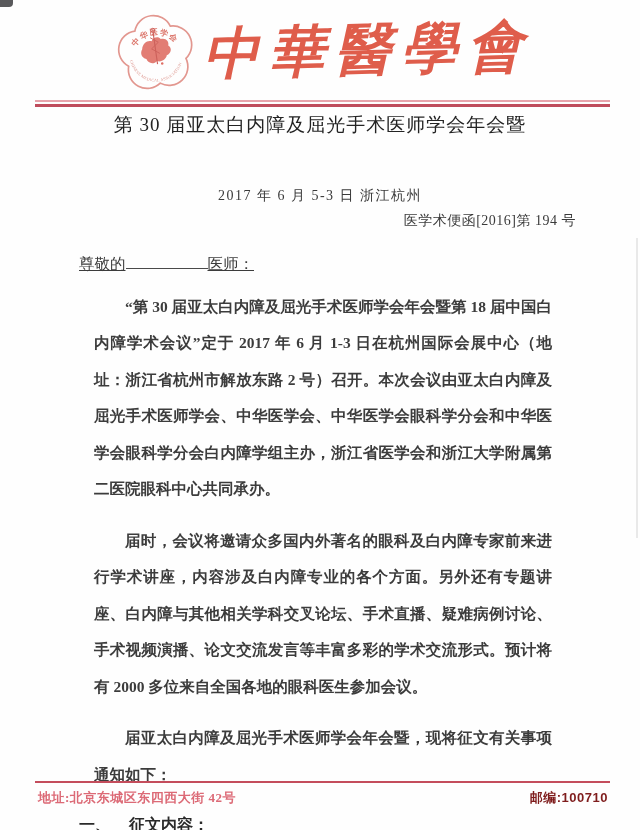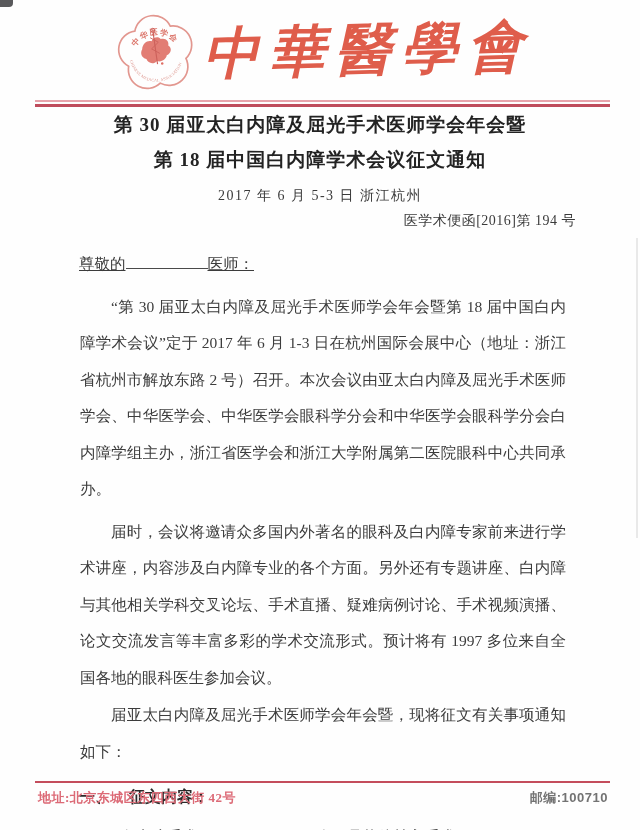--- a/index.html
+++ b/index.html
@@ -23,50 +23,50 @@
     color:#df5d4b;letter-spacing:10px;white-space:nowrap;text-align:center;
     transform:rotate(-1.5deg);
   }
   .rules{position:absolute;left:35px;right:30px;top:100px;}
   .rule-thin{height:2px;background:#e7a3ab;}
   .rule-thick{height:3.5px;background:#bf4c5c;margin-top:1.5px;}
 
   
   .title-line1,.title-line2{
     position:absolute;left:0;width:100%;text-align:center;
-    font-size:19px;font-weight:bold;color:#232323;letter-spacing:1px;
+    font-size:19px;font-weight:normal;color:#232323;letter-spacing:1px;
   }
   .title-line1{top:112px;}
   .title-line2{top:147px;}
   .date-line{position:absolute;left:0;width:100%;top:187px;text-align:center;font-size:14px;color:#3a3a3a;letter-spacing:1.5px;}
   .ref-line{position:absolute;right:64px;top:212px;font-size:14px;color:#3a3a3a;letter-spacing:.5px;}
 
   
   .body-text{
     position:absolute;left:79px;right:73px;top:246px;
     font-size:15.5px;line-height:36.5px;text-align:justify;
   }
   .salutation{white-space:nowrap;text-decoration:underline;}
   .blank-line{display:inline-block;width:82px;border-bottom:1.5px solid #4a4a4a;height:1em;vertical-align:baseline;}
-  .body-text p{margin:1px;text-indent:2em;}
+  .body-text p{margin:15px;text-indent:2em;font-weight:bold;}
   .para1{margin-top:6px !important;}
   .para2{margin-top:6px !important;}
   .para3{margin-top:0 !important;}
   .section-head{margin-top:10px;font-weight:bold;color:#2a2a2a;font-size:16px;line-height:34px;}
   .section-head .sec-title{margin-left:18px;}
   .topics{
     margin-top:12px;padding-left:18px;
     display:grid;grid-template-columns:196px auto;
     row-gap:16px;font-size:15.5px;line-height:22px;color:#3c3c3c;
   }
 
   
   .footer-rule{position:absolute;left:35px;right:30px;top:781px;height:2px;background:#c44d5c;}
   .footer-address{position:absolute;left:38px;top:789px;font-size:13px;font-weight:bold;color:#dc6a76;font-family:Liberation Serif, serif;letter-spacing:.5px;}
-  .footer-postcode{position:absolute;right:32px;top:789px;font-size:13px;font-weight:bold;color:#737373;font-family:"Liberation Sans","DejaVu Sans",sans-serif;letter-spacing:.5px;}
+  .footer-postcode{position:absolute;right:32px;top:789px;font-size:13px;font-weight:bold;color:#7f1d1d;font-family:"Liberation Sans","DejaVu Sans",sans-serif;letter-spacing:.5px;}
 </style>
 </head>
 <body>
 
 <div class="page">
 
   <div class="corner-mark"></div>
   <div class="edge-line"></div>
 
   <svg class="logo" viewBox="0 0 100 100">
@@ -91,30 +91,29 @@
   </svg>
 
   <div class="calligraphy">中華醫學會</div>
 
   <div class="rules">
     <div class="rule-thin"></div>
     <div class="rule-thick"></div>
   </div>
 
   <div class="title-line1">第 30 届亚太白内障及屈光手术医师学会年会暨</div>
-  <div class="title-line2">第 18 届中国白内障学术会议征文通知</div>
   <div class="date-line">2017 年 6 月 5-3 日  浙江杭州</div>
   <div class="ref-line">医学术便函[2016]第 194 号</div>
 
   <div class="body-text">
     <div class="salutation">
       <span>尊敬的</span><span class="blank-line"></span><span>医师：</span>
     </div>
     <p class="para1">“第 30 届亚太白内障及屈光手术医师学会年会暨第 18 届中国白内障学术会议”定于 2017 年 6 月 1-3 日在杭州国际会展中心（地址：浙江省杭州市解放东路 2 号）召开。本次会议由亚太白内障及屈光手术医师学会、中华医学会、中华医学会眼科学分会和中华医学会眼科学分会白内障学组主办，浙江省医学会和浙江大学附属第二医院眼科中心共同承办。</p>
-    <p class="para2">届时，会议将邀请众多国内外著名的眼科及白内障专家前来进行学术讲座，内容涉及白内障专业的各个方面。另外还有专题讲座、白内障与其他相关学科交叉论坛、手术直播、疑难病例讨论、手术视频演播、论文交流发言等丰富多彩的学术交流形式。预计将有 1997 多位来自全国各地的眼科医生参加会议。</p>
+    <p class="para2">届时，会议将邀请众多国内外著名的眼科及白内障专家前来进行学术讲座，内容涉及白内障专业的各个方面。另外还有专题讲座、白内障与其他相关学科交叉论坛、手术直播、疑难病例讨论、手术视频演播、论文交流发言等丰富多彩的学术交流形式。预计将有 2000 多位来自全国各地的眼科医生参加会议。</p>
     <p class="para3">届亚太白内障及屈光手术医师学会年会暨，现将征文有关事项通知如下：</p>
 
     <div class="section-head">
       <span class="sec-num">一、</span><span class="sec-title">征文内容：</span>
     </div>
 
     <div class="topics">
       <div class="topic">1、白内障手术</div>
       <div class="topic">2、人工晶状体植入手术</div>
 

